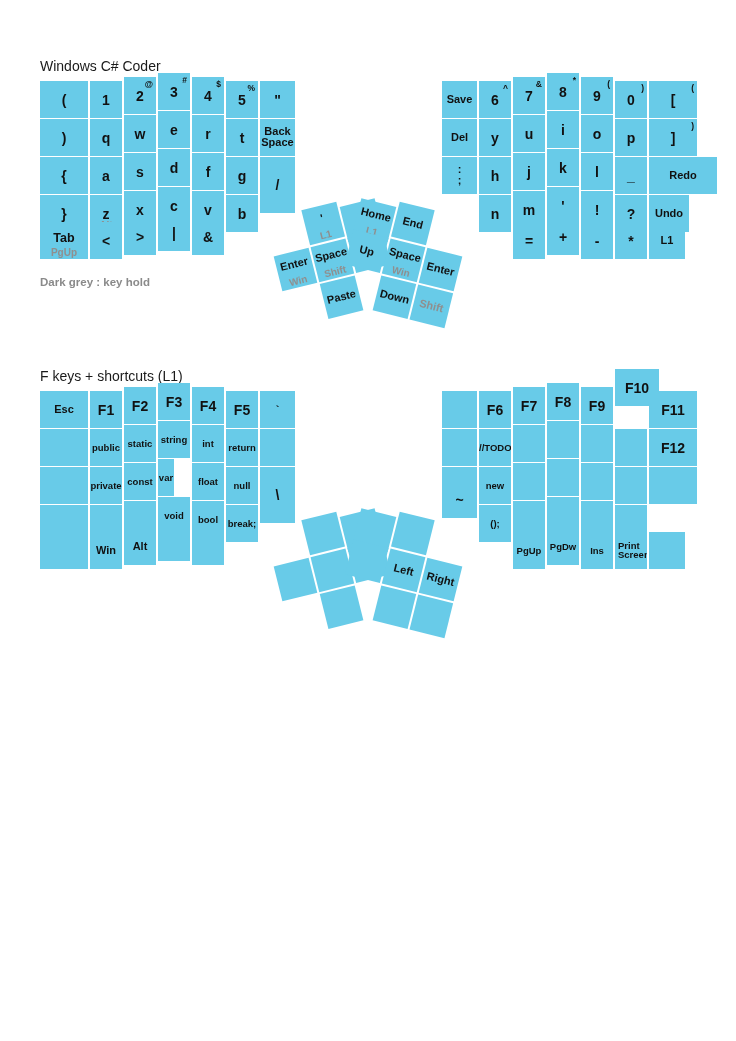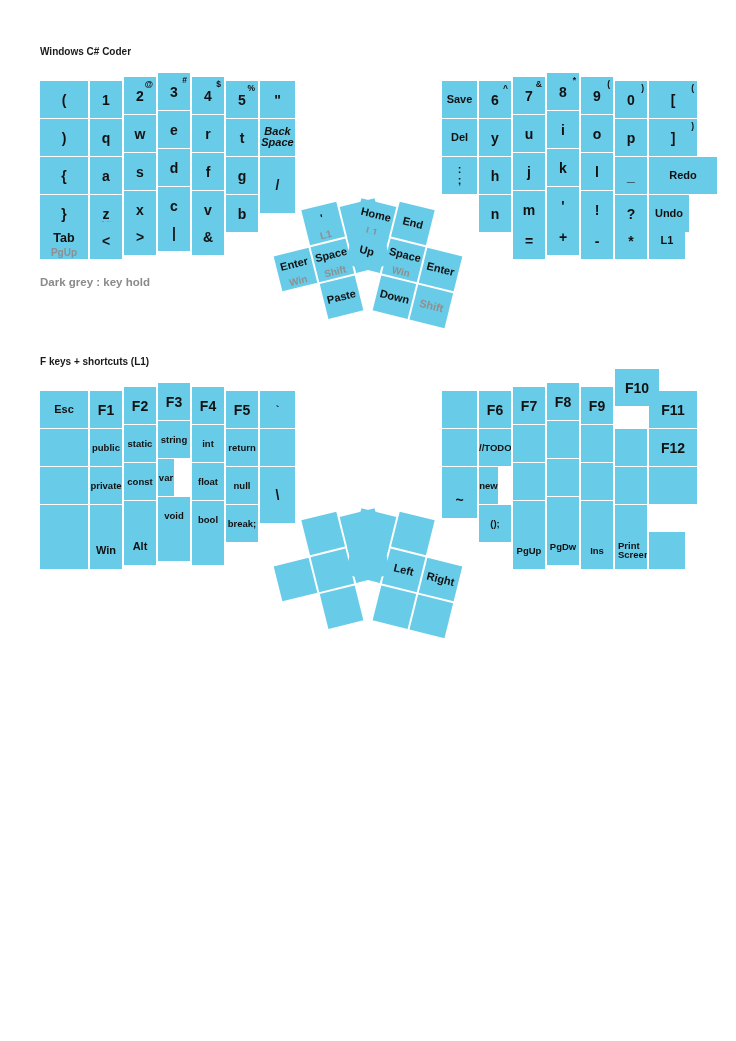--- a/index.html
+++ b/index.html
@@ -2,21 +2,21 @@
 <html><head>
 <meta charset="utf-8">
 <style>
   html,body{margin:0;padding:0;}
   body{
     width:736px;height:1041px;background:#ffffff;
     font-family:"Liberation Sans", sans-serif;
     color:#111;position:relative;overflow:hidden;
   }
   .layer-title{
-    position:absolute;font-weight:bold;font-size:10px;color:#1a1a1a;
+    position:absolute;font-weight:normal;font-size:14px;color:#1a1a1a;margin-top:12px;
   }
   .note{
     position:absolute;font-weight:bold;font-size:11.5px;color:#8a8a8a;
   }
   .kb{position:absolute;}
   .key{
     position:absolute;background:#68cbe8;box-sizing:border-box;
     overflow:hidden;
   }
   .key .main{
@@ -84,21 +84,21 @@
   <div class="key" style="left:158px;top:111px;width:32px;height:37px;">
     <div class="main">e</div>
     </div>
   <div class="key" style="left:192px;top:115px;width:32px;height:37px;">
     <div class="main">r</div>
     </div>
   <div class="key" style="left:226px;top:119px;width:32px;height:37px;">
     <div class="main">t</div>
     </div>
   <div class="key" style="left:260px;top:119px;width:35px;height:37px;">
-    <div class="main sm" style="white-space:pre-line;font-style:italic;">Back
+    <div class="main sm" style="white-space:pre-line;">Back
 Space</div>
     </div>
 
   <div class="key" style="left:40px;top:157px;width:48px;height:37px;">
     <div class="main">{</div>
     </div>
   <div class="key" style="left:90px;top:157px;width:32px;height:37px;">
     <div class="main">a</div>
     </div>
   <div class="key" style="left:124px;top:153px;width:32px;height:37px;">
@@ -513,21 +513,21 @@
   <div class="key" style="left:615px;top:429px;width:32px;height:37px;">
     <div class="main xs"></div>
     </div>
   <div class="key" style="left:649px;top:429px;width:48px;height:37px;padding-left:25px;">
     <div class="main">F12</div>
     </div>
 
   <div class="key" style="left:442px;top:467px;width:35px;height:37px;">
     <div class="main xs"></div>
     </div>
-  <div class="key" style="left:479px;top:467px;width:19px;height:37px;">
+  <div class="key" style="left:479px;top:467px;width:32px;height:37px;">
     <div class="main xs">new</div>
     </div>
   <div class="key" style="left:513px;top:463px;width:32px;height:37px;">
     <div class="main xs"></div>
     </div>
   <div class="key" style="left:547px;top:459px;width:32px;height:37px;">
     <div class="main xs"></div>
     </div>
   <div class="key" style="left:581px;top:463px;width:32px;height:37px;">
     <div class="main xs"></div>

